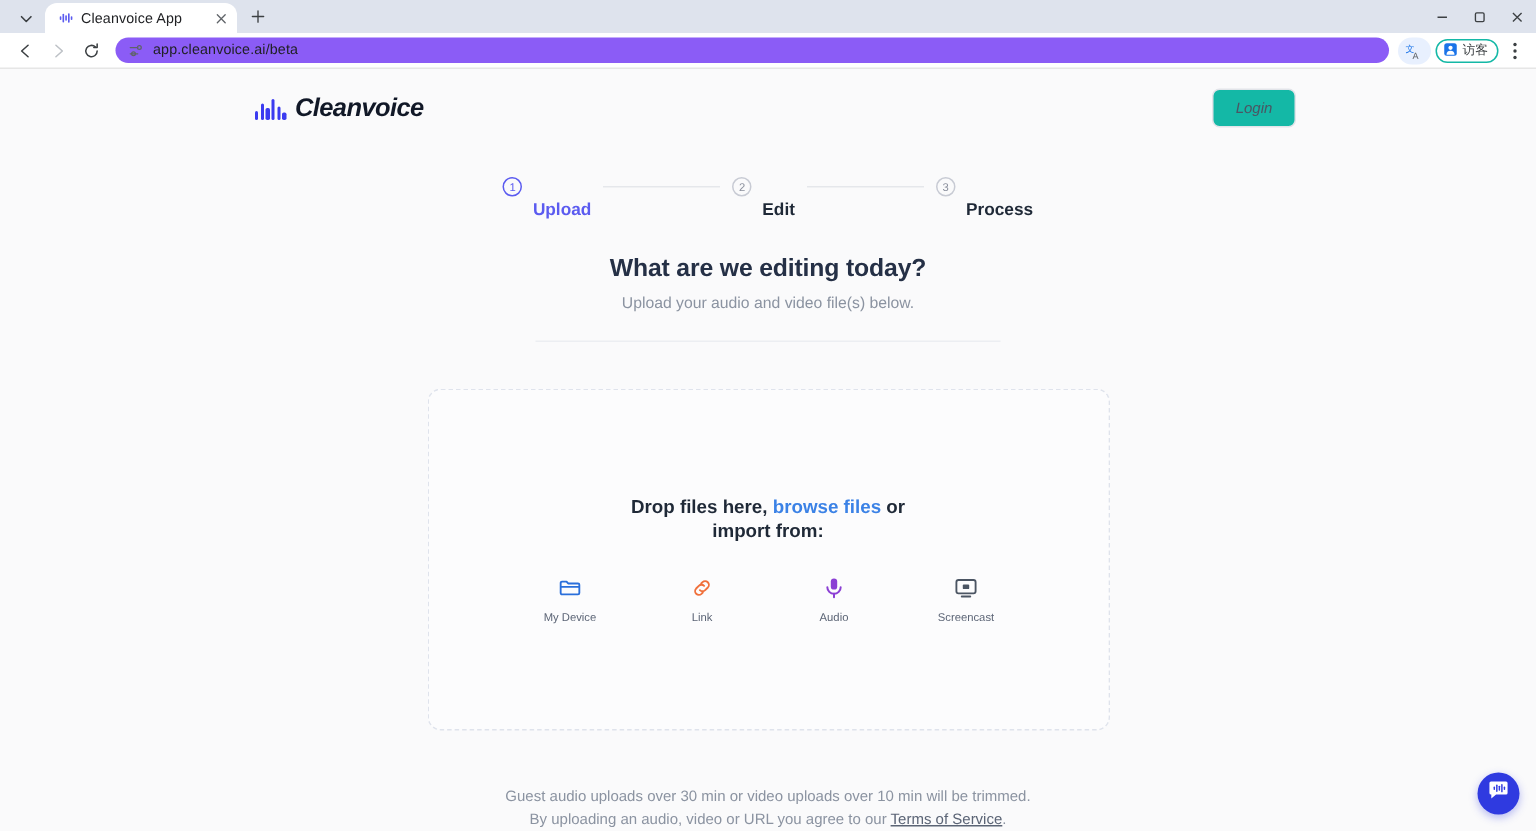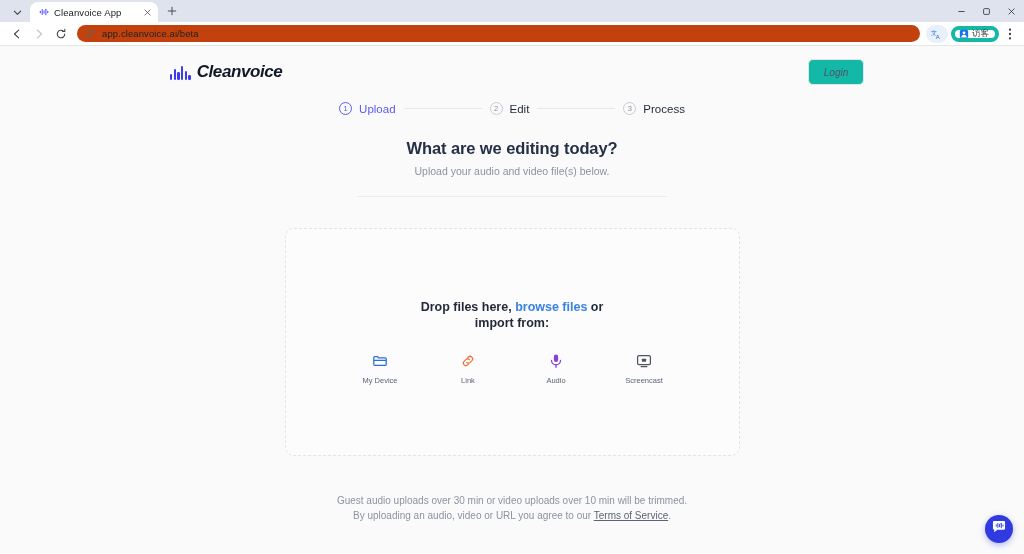--- a/index.html
+++ b/index.html
@@ -44,32 +44,32 @@
   .toolbar {
     height: 24px; background: #ffffff; display: flex; align-items: center;
     padding: 0 6px; gap: 1px; border-bottom: 1px solid #e6e6e6;
   }
   .nav-btn {
     width: 21px; height: 21px; display: flex; align-items: center; justify-content: center;
     color: #3c4043; flex: 0 0 auto;
   }
   .nav-btn.disabled { color: #bdc1c6; }
   .omnibox {
-    flex: 1 1 auto; height: 17px; background: #c2410c; border-radius: 9px;
+    flex: 1 1 auto; height: 17px; background: #8b5cf6; border-radius: 9px;
     display: flex; align-items: center; padding: 0 8px; gap: 6px; margin: 0 5px;
   }
   .omni-icon { width: 11px; height: 11px; display:flex; align-items:center; justify-content:center; color: #5f6368; }
   .omni-url { font-size: 9.5px; color: #202124; letter-spacing: .1px; }
   .tb-right { display: flex; align-items: center; gap: 3px; }
   .translate-chip {
     width: 22px; height: 18px; border-radius: 9px; background: #e8f0fe;
     display: flex; align-items: center; justify-content: center;
   }
   .profile-chip {
-    height: 16px; border-radius: 9px; border: 4px solid #14b8a6; background:#fff;
+    height: 16px; border-radius: 9px; border: 1px solid #14b8a6; background:#fff;
     display: flex; align-items: center; gap: 3px; padding: 0 6px 0 4px;
   }
   .profile-chip .pname { font-size: 8.5px; color: #3c4043; }
   .kebab { width: 16px; height: 20px; display:flex; align-items:center; justify-content:center; color:#3c4043;}
 
   
   .viewport { flex: 1 1 auto; background: #fafafb; position: relative; overflow: hidden; }
 
   .site-header {
     height: 52px; display: flex; align-items: center; justify-content: space-between;
@@ -88,21 +88,21 @@
   }
 
   .stepper { display: flex; align-items: center; justify-content: center; margin-top: 4px; }
   .step { display: flex; align-items: center; gap: 7px; }
   .step-circle {
     width: 13px; height: 13px; border-radius: 50%; border: 1px solid #c8cbd4;
     display: flex; align-items: center; justify-content: center;
     font-size: 7.5px; color: #8a8f9c;
   }
   .step.active .step-circle { border-color: #5b5bf0; color: #5b5bf0; }
-  .step-label { font-size: 11.5px; font-weight: 400; color: #1f2937; }
+  .step-label { font-size: 11.5px; font-weight: 700; color: #1f2937; margin-top: 32px; }
   .step.active .step-label { color: #5b5bf0; }
   .step-line { width: 78px; height: 1px; background: #e5e7eb; margin: 0 8px; }
 
   .headline-wrap { text-align: center; margin-top: 24px; }
   .headline { font-size: 16.5px; font-weight: 700; color: #253046; letter-spacing: -.1px; }
   .subhead { font-size: 10.5px; color: #8b93a1; margin-top: 7px; }
 
   .divider { width: 310px; height: 1px; background: #eceef2; margin: 19px auto 0; }
 
   .dropzone {

